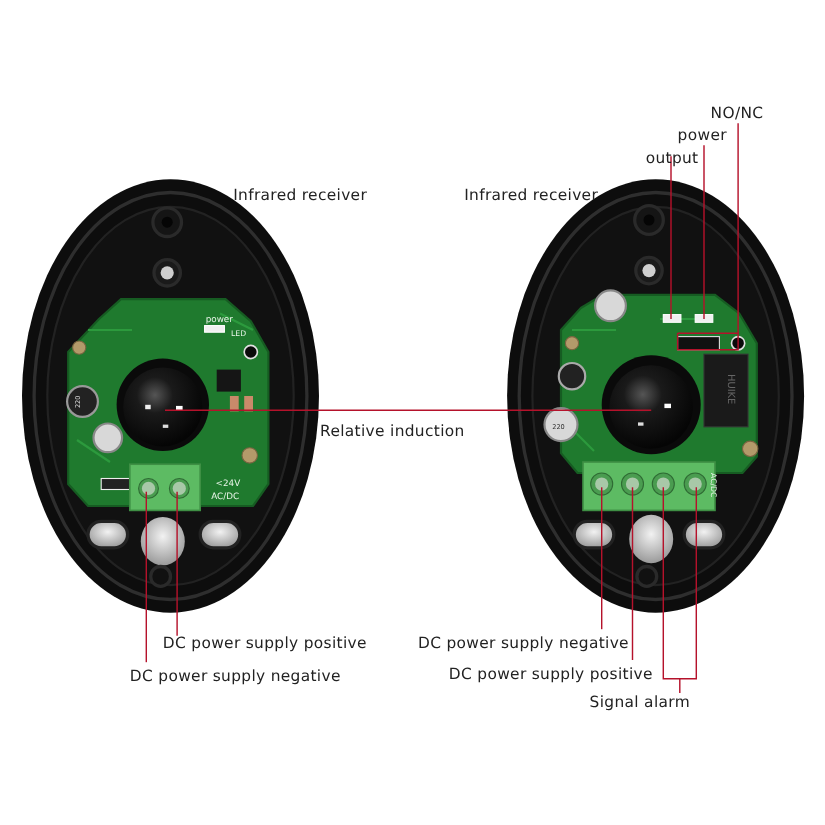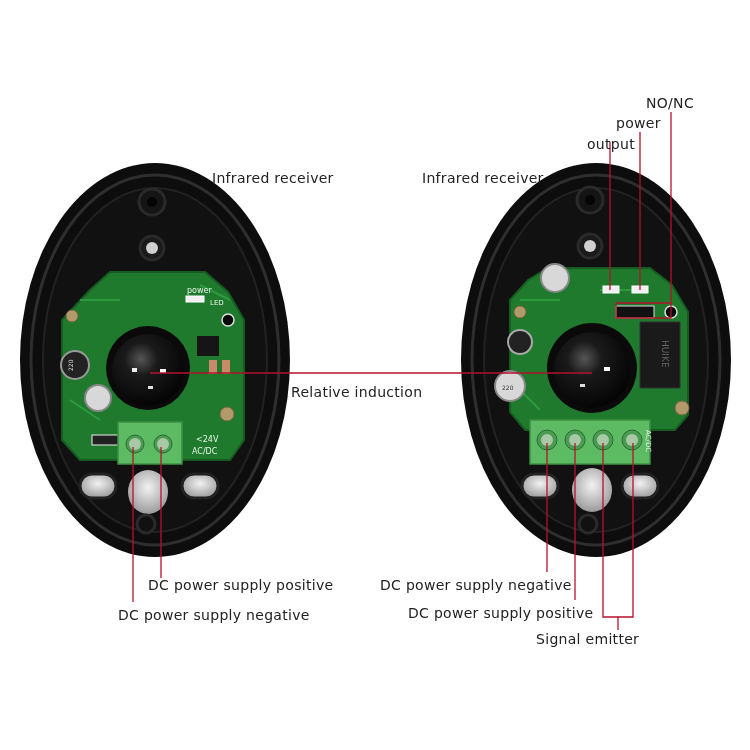--- a/index.html
+++ b/index.html
@@ -150,13 +150,13 @@
 
 <div class="label" style="left:587px; top:136px;">output</div>
 <div class="label" style="left:616px; top:115px;">power</div>
 <div class="label" style="left:646px; top:95px;">NO/NC</div>
 
 <div class="label" style="left:148px; top:577px;">DC power supply positive</div>
 <div class="label" style="left:118px; top:607px;">DC power supply negative</div>
 
 <div class="label" style="left:380px; top:577px;">DC power supply negative</div>
 <div class="label" style="left:408px; top:605px;">DC power supply positive</div>
-<div class="label" style="left:536px; top:631px;">Signal emitter</div>
+<div class="label" style="left:536px; top:631px;">Signal alarm</div>
 
 </body></html>

